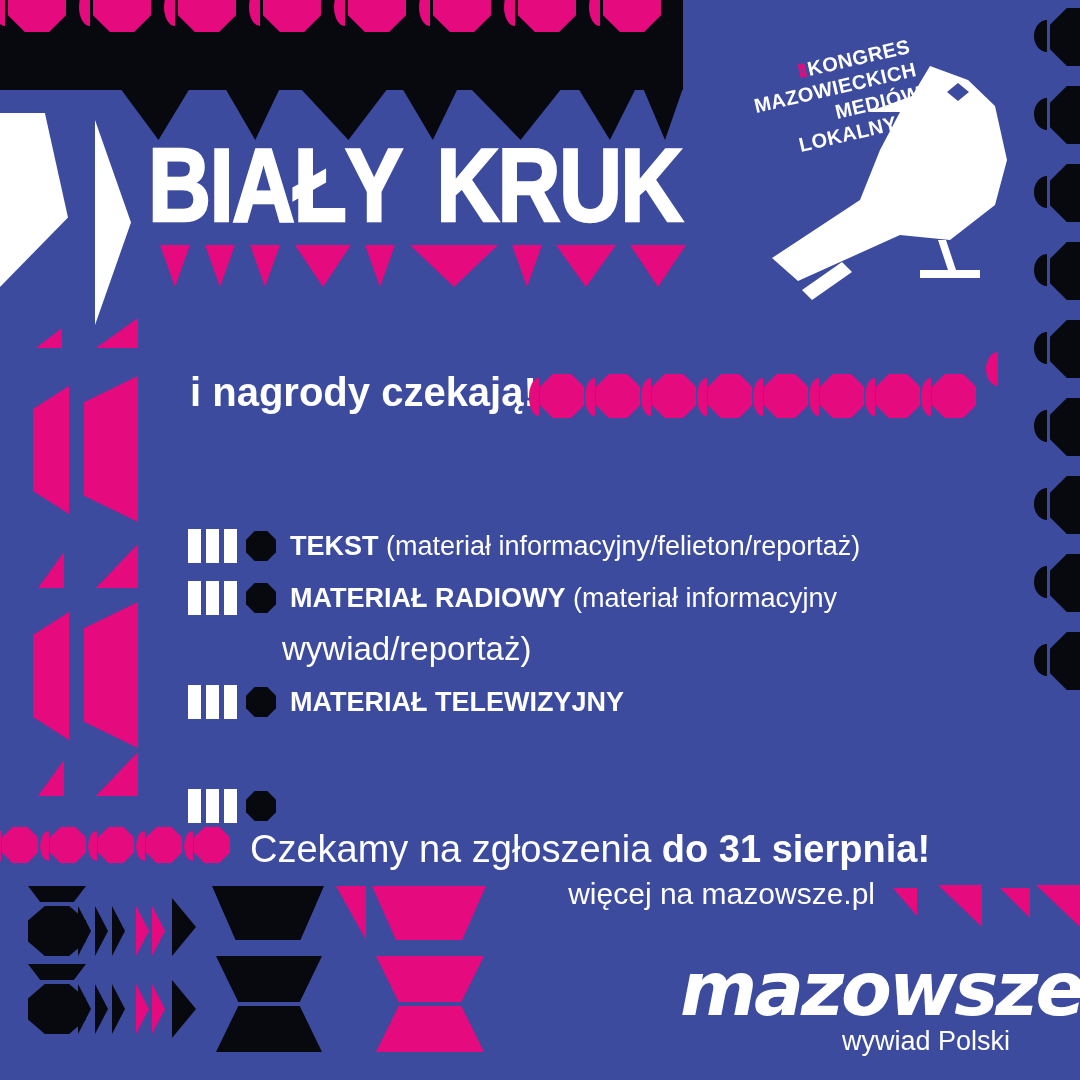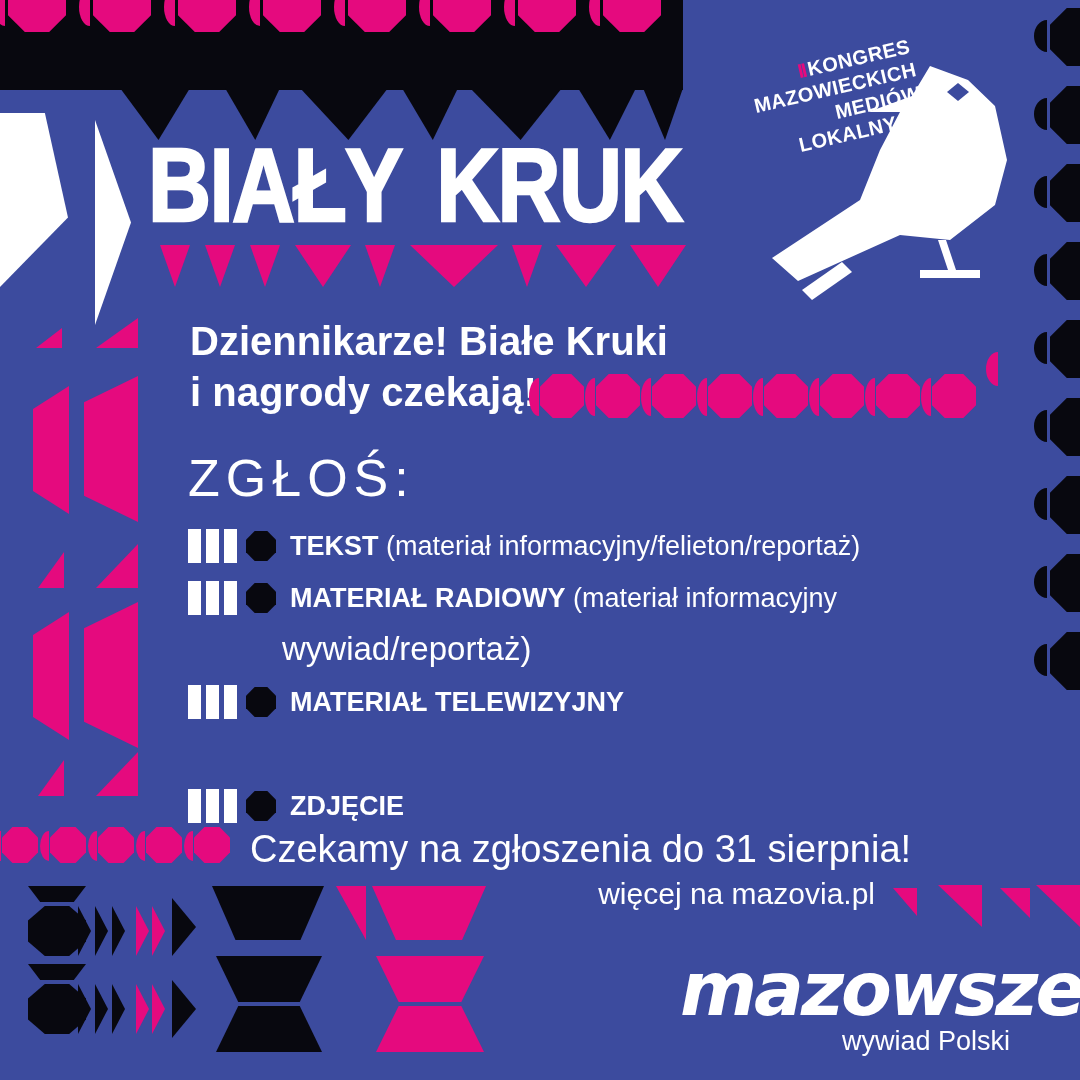--- a/index.html
+++ b/index.html
@@ -42,21 +42,21 @@
     left:188px;top:448px;font-size:52px;font-weight:normal;letter-spacing:6px;white-space:nowrap;
   }
   .item-row{left:188px;height:44px;display:flex;align-items:center;white-space:nowrap;}
   .bullet{display:flex;align-items:center;margin-right:14px;}
   .bullet .pn{width:13px;height:34px;background:#fff;margin-right:5px;}
   .bullet .oc{width:30px;height:30px;background:var(--black);margin-left:4px;}
   .item-text{font-size:27px;}
   .item-text b{font-weight:bold;}
   .cont{left:282px;font-size:33px;white-space:nowrap;}
   .deadline{left:250px;top:828px;font-size:38px;white-space:nowrap;}
-  .deadline b{font-weight:normal;}
+  .deadline b{font-weight:bold;}
   .more{left:560px;top:877px;width:315px;text-align:right;font-size:30px;white-space:nowrap;}
   .logo{
     left:680px;top:952px;width:330px;text-align:center;
     font-size:74px;font-weight:bold;font-style:italic;letter-spacing:-3px;
     font-family:"DejaVu Sans",sans-serif;line-height:74px;
   }
   .logo-sub{
     left:790px;top:1026px;width:220px;text-align:right;
     font-size:27px;font-weight:normal;font-style:normal;letter-spacing:0;
   }
@@ -142,21 +142,21 @@
 
   <svg class="abs" style="left:768px;top:52px;" width="250" height="250" viewBox="0 0 250 250">
     <path fill="#FFFFFF" d="M162,14 L200,28 L227,54 L239,108 L227,153 L182,188 L132,183 L30,229 L4,206 L92,148 L112,98 L132,60 L100,60 L144,44 Z"></path>
     <path fill="#FFFFFF" d="M34,238 L74,210 L84,220 L44,248 Z"></path>
     <path fill="#FFFFFF" d="M170,188 L180,218 L188,218 L178,188 Z"></path>
     <path fill="#FFFFFF" d="M152,218 L212,218 L212,226 L152,226 Z"></path>
     <path fill="var(--blue)" d="M190,31 L201,40 L190,49 L179,40 Z"></path>
   </svg>
 
   <div class="abs headline">
-    <span>Dziennikarze! Białe Kruki</span><br>
+    <br>
     <span>i nagrody czekają!</span>
   </div>
 
   <div class="abs" id="mid-oct-row">
       <div class="abs cres" style="left: 529px; top: 378px; width: 10px; height: 38px; background: rgb(229, 10, 126);"></div>
       <div class="abs oct" style="left: 540px; top: 374px; width: 44px; height: 44px; background: rgb(229, 10, 126);"></div>
       <div class="abs cres" style="left: 585px; top: 378px; width: 10px; height: 38px; background: rgb(229, 10, 126);"></div>
       <div class="abs oct" style="left: 596px; top: 374px; width: 44px; height: 44px; background: rgb(229, 10, 126);"></div>
       <div class="abs cres" style="left: 641px; top: 378px; width: 10px; height: 38px; background: rgb(229, 10, 126);"></div>
       <div class="abs oct" style="left: 652px; top: 374px; width: 44px; height: 44px; background: rgb(229, 10, 126);"></div>
@@ -165,21 +165,20 @@
       <div class="abs cres" style="left: 753px; top: 378px; width: 10px; height: 38px; background: rgb(229, 10, 126);"></div>
       <div class="abs oct" style="left: 764px; top: 374px; width: 44px; height: 44px; background: rgb(229, 10, 126);"></div>
       <div class="abs cres" style="left: 809px; top: 378px; width: 10px; height: 38px; background: rgb(229, 10, 126);"></div>
       <div class="abs oct" style="left: 820px; top: 374px; width: 44px; height: 44px; background: rgb(229, 10, 126);"></div>
       <div class="abs cres" style="left: 865px; top: 378px; width: 10px; height: 38px; background: rgb(229, 10, 126);"></div>
       <div class="abs oct" style="left: 876px; top: 374px; width: 44px; height: 44px; background: rgb(229, 10, 126);"></div>
       <div class="abs cres" style="left: 921px; top: 378px; width: 10px; height: 38px; background: rgb(229, 10, 126);"></div>
       <div class="abs oct" style="left: 932px; top: 374px; width: 44px; height: 44px; background: rgb(229, 10, 126);"></div>
     </div>
 
-  <div class="abs zglos">ZGŁOŚ:</div>
 
   <div class="abs item-row" style="top:524px;">
     <span class="bullet">
         <span class="pn"></span>
         <span class="pn"></span>
         <span class="pn"></span>
         <span class="oc oct"></span>
       </span>
     <span class="item-text"><b>TEKST</b><span> (materiał informacyjny/felieton/reportaż)</span></span>
   </div>
@@ -202,40 +201,39 @@
       </span>
     <span class="item-text"><b>MATERIAŁ TELEWIZYJNY</b></span>
   </div>
   <div class="abs item-row" style="top:784px;">
     <span class="bullet">
         <span class="pn"></span>
         <span class="pn"></span>
         <span class="pn"></span>
         <span class="oc oct"></span>
       </span>
-    <span class="item-text"><b>ZDJĘCIE</b></span>
   </div>
 
   <div class="abs" id="bottom-oct-row">
       <div class="abs cres" style="left: -8px; top: 831px; width: 9px; height: 30px; background: rgb(229, 10, 126);"></div>
       <div class="abs oct" style="left: 2px; top: 827px; width: 36px; height: 36px; background: rgb(229, 10, 126);"></div>
       <div class="abs cres" style="left: 40px; top: 831px; width: 9px; height: 30px; background: rgb(229, 10, 126);"></div>
       <div class="abs oct" style="left: 50px; top: 827px; width: 36px; height: 36px; background: rgb(229, 10, 126);"></div>
       <div class="abs cres" style="left: 88px; top: 831px; width: 9px; height: 30px; background: rgb(229, 10, 126);"></div>
       <div class="abs oct" style="left: 98px; top: 827px; width: 36px; height: 36px; background: rgb(229, 10, 126);"></div>
       <div class="abs cres" style="left: 136px; top: 831px; width: 9px; height: 30px; background: rgb(229, 10, 126);"></div>
       <div class="abs oct" style="left: 146px; top: 827px; width: 36px; height: 36px; background: rgb(229, 10, 126);"></div>
       <div class="abs cres" style="left: 184px; top: 831px; width: 9px; height: 30px; background: rgb(229, 10, 126);"></div>
       <div class="abs oct" style="left: 194px; top: 827px; width: 36px; height: 36px; background: rgb(229, 10, 126);"></div>
     </div>
   <div class="abs deadline">
     <span>Czekamy na zgłoszenia </span><b>do 31 sierpnia!</b>
   </div>
 
-  <div class="abs more">więcej na mazovia.pl</div>
+  <div class="abs more">więcej na mazowsze.pl</div>
 
   <div class="abs" id="br-tris">
       <div class="abs tritl" style="left: 893px; top: 888px; width: 24px; height: 28px; background: rgb(229, 10, 126);"></div>
       <div class="abs tritl" style="left: 938px; top: 885px; width: 44px; height: 42px; background: rgb(229, 10, 126);"></div>
       <div class="abs tritl" style="left: 1000px; top: 888px; width: 30px; height: 30px; background: rgb(229, 10, 126);"></div>
       <div class="abs tritl" style="left: 1036px; top: 885px; width: 46px; height: 44px; background: rgb(229, 10, 126);"></div>
     </div>
 
   <div class="abs" id="decor" style="left:0;top:0;width:1080px;height:1080px;pointer-events:none;">
       <div class="abs tribl" style="left: 36px; top: 328px; width: 26px; height: 20px; background: rgb(229, 10, 126);"></div>

